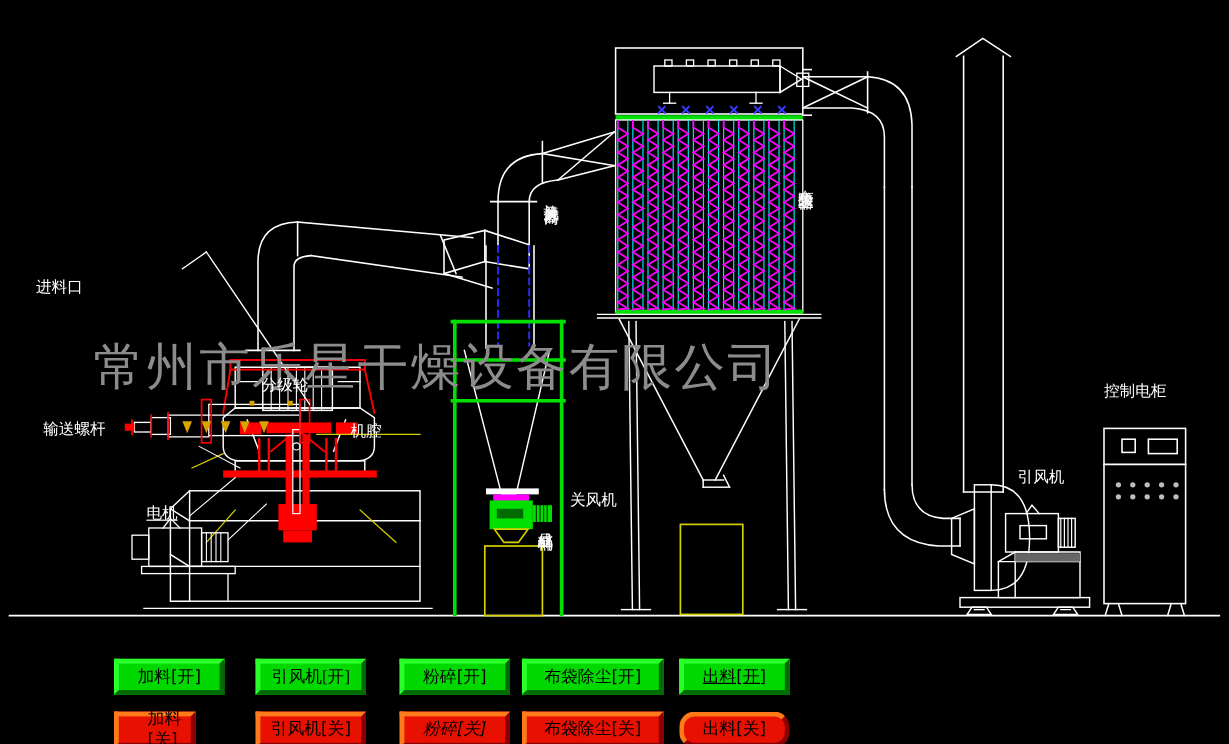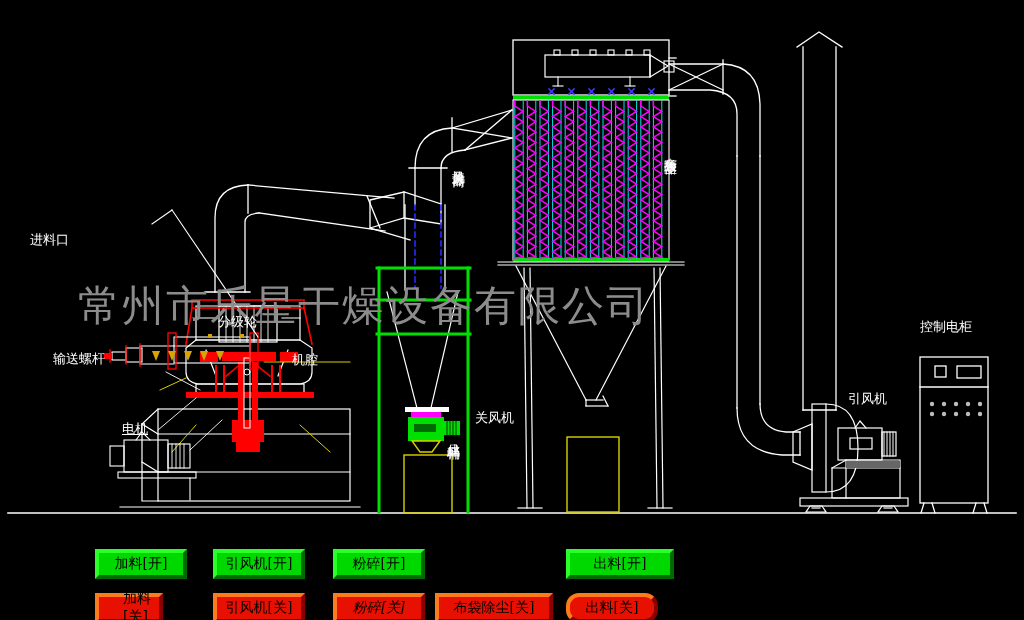--- a/index.html
+++ b/index.html
@@ -397,38 +397,39 @@
       </g>
 
     </g>
   </svg>
 
   <div id="watermark">常州市乐星干燥设备有限公司</div>
 
 
   <div id="labels">
       <div class="lbl" style="left: 30px; top: 233px;">进料口</div>
-      <div class="lbl" style="left: 36px; top: 352px; margin-left: 17px;">输送螺杆</div>
+      <div class="lbl" style="left: 36px; top: 352px;">输送螺杆</div>
       <div class="lbl" style="left: 122px; top: 422px; text-decoration: underline;">电机</div>
       <div class="lbl" style="left: 218px; top: 315px;">分级轮</div>
       <div class="lbl" style="left: 292px; top: 353px;">机腔</div>
       <div class="lbl vert" style="left: 452px; top: 160px;">旋风分离器</div>
       <div class="lbl vert" style="left: 664px; top: 148px;">布袋除尘器</div>
       <div class="lbl" style="left: 475px; top: 411px;">关风机</div>
       <div class="lbl vert" style="left: 447px; top: 433px;">成品料桶</div>
       <div class="lbl" style="left: 848px; top: 392px;">引风机</div>
       <div class="lbl" style="left: 920px; top: 320px;">控制电柜</div>
     </div>
 
   <div id="btnpanel">
     <div class="btnrow" id="row-start" style="top:8px">
         <div class="btn on" style="left: 95px; width: 92px;">加料[开]</div>
-        <div class="btn on" style="left: 213px; width: 92px;">引风机[开]</div>
+        <div class="btn on" style="left: 213px; width: 92px; font-family: Liberation Serif, serif;">引风机[开]</div>
         <div class="btn on" style="left: 333px; width: 92px;">粉碎[开]</div>
-        <div class="btn on" style="left: 566px; width: 108px;">出料[开]</div>
+        <div class="btn on" style="left: 435px; width: 118px;">布袋除尘[开]</div>
+        <div class="btn on" style="left: 566px; width: 92px; text-decoration: underline;">出料[开]</div>
       </div>
     <div class="btnrow" id="row-stop" style="top:52px">
         <div class="btn off" style="left: 95px; width: 68px; padding-left: 24px;">加料[关]</div>
         <div class="btn off" style="left: 213px; width: 92px;">引风机[关]</div>
         <div class="btn off" style="left: 333px; width: 92px; font-style: italic;">粉碎[关]</div>
         <div class="btn off" style="left: 435px; width: 118px;">布袋除尘[关]</div>
         <div class="btn off" style="left: 566px; width: 92px; border-radius: 13px;">出料[关]</div>
       </div>
   </div>
 

